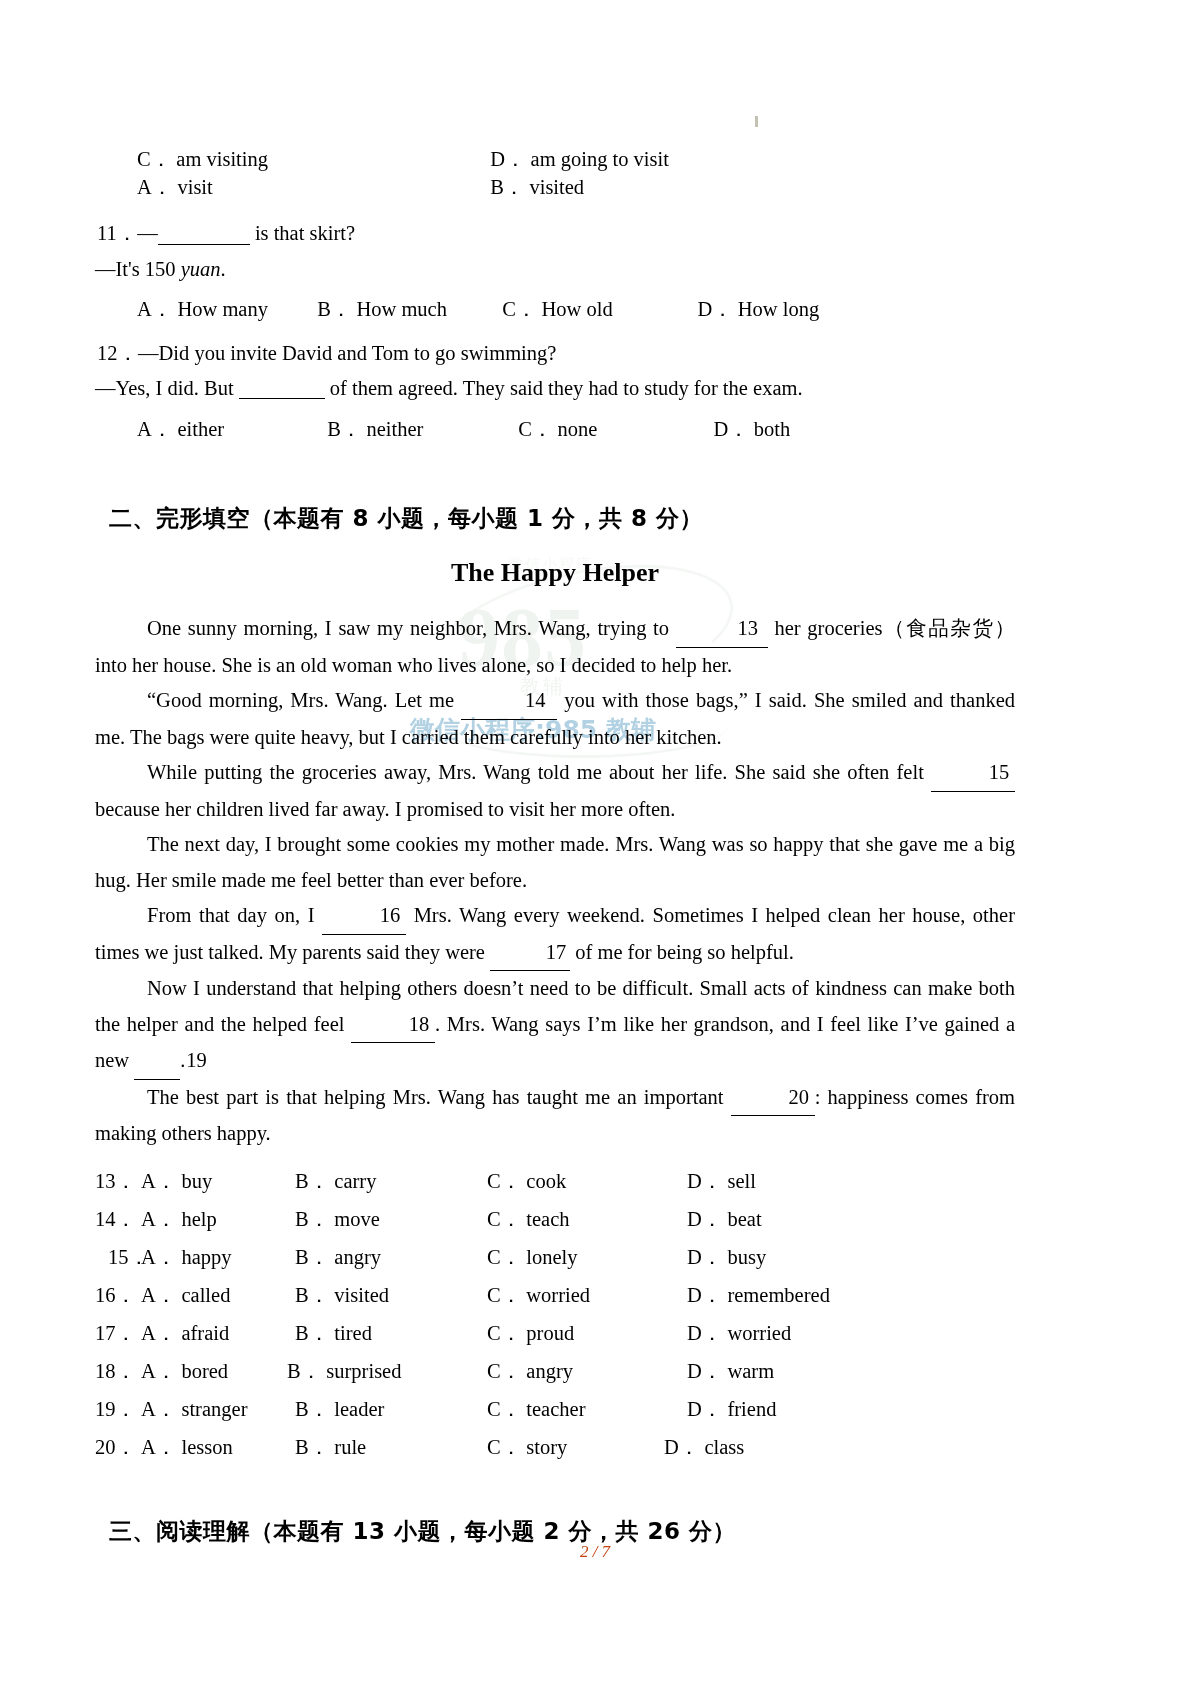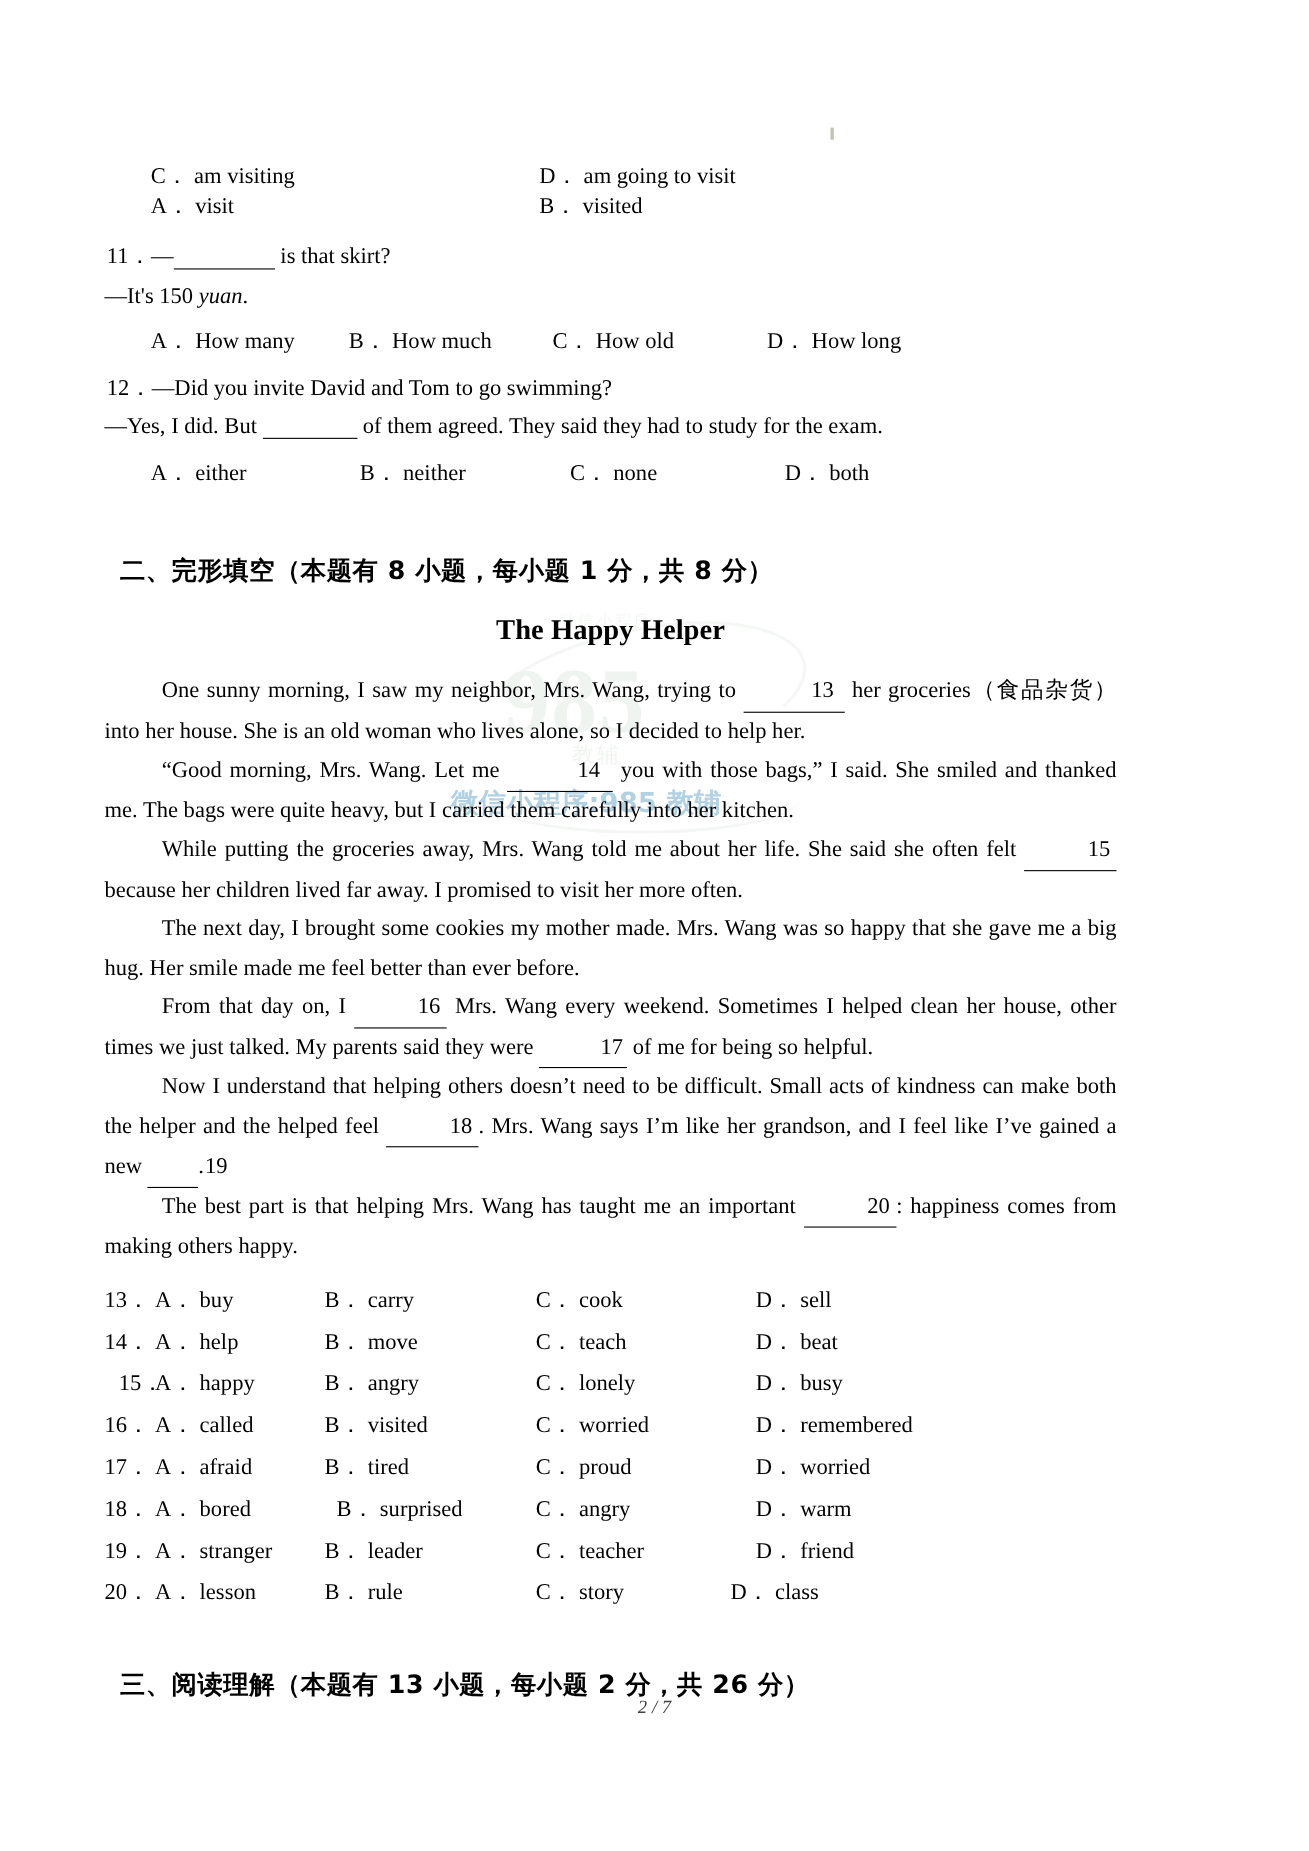--- a/index.html
+++ b/index.html
@@ -151,21 +151,21 @@
 
   .footer {
     position: absolute;
     top: 1542px;
     left: 0;
     width: 1190px;
     text-align: center;
     font-size: 17px;
     font-style: italic;
     font-family: "Liberation Serif", serif;
-    color: #404040;
+    color: #c2410c;
   }
   .speck {
     position: absolute;
     left: 755px;
     top: 116px;
     width: 3px;
     height: 11px;
     background: #b9b6a4;
     opacity: .85;
   }
@@ -300,21 +300,21 @@
         <div class="opt-row" style="margin-top: 15px; position: relative; height: 23px;">
           <span style="position: absolute; left: 0px;">17．</span>
           <span style="position: absolute; left: 46px; white-space: nowrap;"><span>A．</span>&nbsp;<span>afraid</span></span>
           <span style="position: absolute; left: 200px; white-space: nowrap;"><span>B．</span>&nbsp;<span>tired</span></span>
           <span style="position: absolute; left: 392px; white-space: nowrap;"><span>C．</span>&nbsp;<span>proud</span></span>
           <span style="position: absolute; left: 592px; white-space: nowrap;"><span>D．</span>&nbsp;<span>worried</span></span>
         </div>
         <div class="opt-row" style="margin-top: 15px; position: relative; height: 23px;">
           <span style="position: absolute; left: 0px;">18．</span>
           <span style="position: absolute; left: 46px; white-space: nowrap;"><span>A．</span>&nbsp;<span>bored</span></span>
-          <span style="position: absolute; left: 211px; white-space: nowrap;"><span>B．</span>&nbsp;<span>surprised</span></span>
+          <span style="position: absolute; left: 192px; white-space: nowrap;"><span>B．</span>&nbsp;<span>surprised</span></span>
           <span style="position: absolute; left: 392px; white-space: nowrap;"><span>C．</span>&nbsp;<span>angry</span></span>
           <span style="position: absolute; left: 592px; white-space: nowrap;"><span>D．</span>&nbsp;<span>warm</span></span>
         </div>
         <div class="opt-row" style="margin-top: 15px; position: relative; height: 23px;">
           <span style="position: absolute; left: 0px;">19．</span>
           <span style="position: absolute; left: 46px; white-space: nowrap;"><span>A．</span>&nbsp;<span>stranger</span></span>
           <span style="position: absolute; left: 200px; white-space: nowrap;"><span>B．</span>&nbsp;<span>leader</span></span>
           <span style="position: absolute; left: 392px; white-space: nowrap;"><span>C．</span>&nbsp;<span>teacher</span></span>
           <span style="position: absolute; left: 592px; white-space: nowrap;"><span>D．</span>&nbsp;<span>friend</span></span>
         </div>

